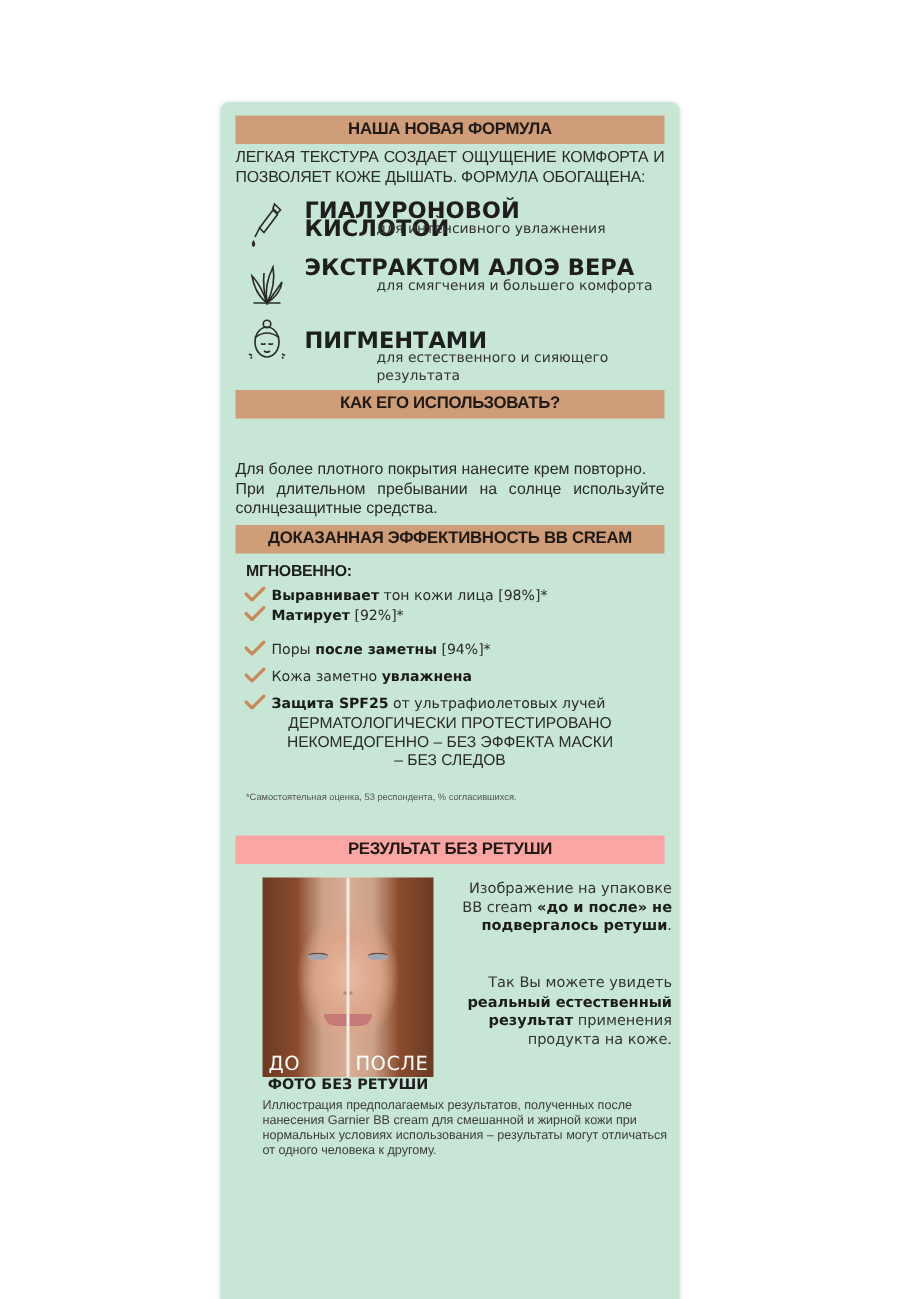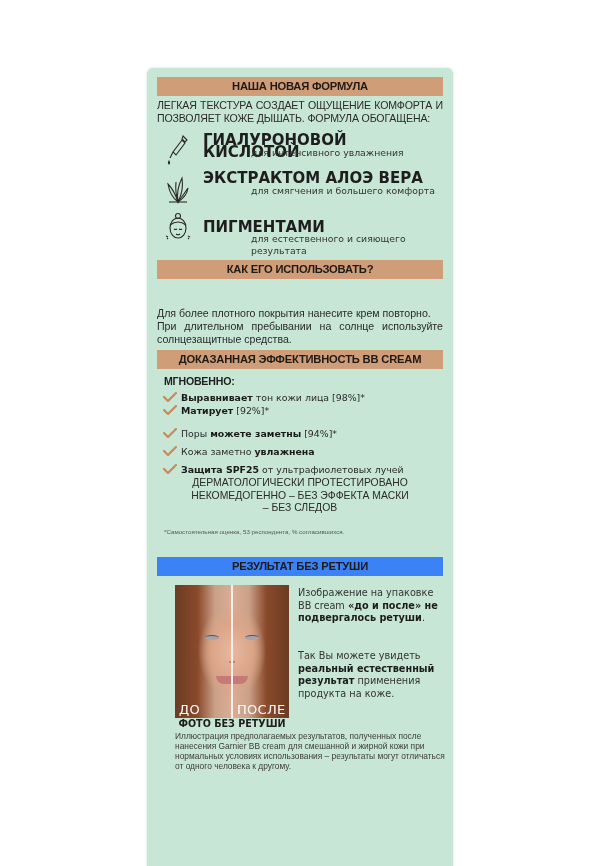--- a/index.html
+++ b/index.html
@@ -10,21 +10,21 @@
       position: absolute; left: 147px; top: 68px; width: 306px; height: 836px;
       background: #c8e6d5; border-radius: 6px;
       box-shadow: 0 0 3px rgba(150,190,170,0.45);
     }
     .hbar {
       position: absolute; left: 10px; width: 286px; height: 19px;
       background: #cf9d78; text-align: center;
       font-family: "Liberation Sans", sans-serif; font-weight: bold;
       font-size: 11.2px; line-height: 19px; color: #1f1a16; letter-spacing: -0.2px;
     }
-    .hbar.tan { background: #3b82f6; }
+    .hbar.tan { background: #fca5a5; }
     .txt { position: absolute; left: 10px; width: 286px; font-size: 10.6px; line-height: 13.2px; color: #2a2a2a; }
     .justify { text-align: justify; text-align-last: left; }
     .upper { letter-spacing: -0.15px; }
 
     .ingr { position: absolute; left: 12px; width: 280px; height: 36px; }
     .ingr .ico { position: absolute; left: 6px; top: 0; width: 26px; height: 32px; }
     .ingr .title { position: absolute; left: 44px; top: 0; font-family: "DejaVu Sans", sans-serif; font-weight: bold; font-size: 15px; line-height: 12px; color: #1e1e1e; }
     .ingr .sub { position: absolute; left: 44px; font-family: "DejaVu Sans", sans-serif; font-size: 9.3px; line-height: 12px; color: #333; margin-left: 48px; }
 
     .instant { position: absolute; left: 17px; top: 307px; font-weight: bold; font-size: 10.6px; color: #1e1e1e; letter-spacing: -0.2px; }
@@ -42,21 +42,21 @@
         linear-gradient(90deg, #6b3b23 0%, #8a4a2c 20%, #caa087 35%, #d9ae95 50%, #caa087 65%, #8a4a2c 80%, #6b3b23 100%);
       overflow: hidden;
     }
     .photo .divider { position: absolute; left: 56px; top: 0; width: 2px; height: 100%; background: #f4eeea; }
     .photo .eye { position: absolute; width: 14px; height: 5px; border-radius: 50%; background: #9fa6b2; border-top: 1px solid #6a4a3c; }
     .photo .lips { position: absolute; left: 41px; top: 91px; width: 32px; height: 8px; border-radius: 0 0 16px 16px; background: #c57a78; }
     .photo .nose { position: absolute; left: 54px; top: 62px; width: 6px; height: 16px; border-bottom: 2px solid rgba(150,90,70,0.5); }
     .photo .lbl { position: absolute; bottom: 1px; font-family: "DejaVu Sans", sans-serif; font-size: 13px; color: #ffffff; letter-spacing: 0.3px; }
     .photo-cap { position: absolute; left: 28px; top: 650px; width: 114px; text-align: center; font-family: "DejaVu Sans", sans-serif; font-weight: bold; font-size: 9.6px; line-height: 12px; color: #1e1e1e; }
 
-    .side { position: absolute; left: 151px; width: 150px; font-family: "DejaVu Sans", sans-serif; font-size: 9.7px; line-height: 12.6px; color: #333; }
+    .side { position: absolute; left: 151px; width: 150px; font-family: "DejaVu Sans", sans-serif; font-size: 9.7px; line-height: 12.6px; color: #333; text-align: right; }
     .side b { color: #1c1c1c; }
     .illus { position: absolute; left: 28px; top: 663px; width: 270px; font-size: 8.4px; line-height: 10px; color: #3c3c3c; }
   </style>
 </head>
 <body>
 
 <div class="card">
 
   <div class="hbar" style="top:9px;">НАША НОВАЯ ФОРМУЛА</div>
   <div class="txt justify upper" style="top:31px;">ЛЕГКАЯ ТЕКСТУРА СОЗДАЕТ ОЩУЩЕНИЕ КОМФОРТА И ПОЗВОЛЯЕТ КОЖЕ ДЫШАТЬ. ФОРМУЛА ОБОГАЩЕНА:</div>
@@ -110,21 +110,21 @@
       </svg><b>Выравнивает</b><span> тон кожи лица [98%]*</span>
   </div>
   <div class="ben" style="top:336px;">
     <svg class="chk" viewBox="0 0 14 10">
         <path d="M1 5 l4 4 l8-8" fill="none" stroke="#c98a5a" stroke-width="2.2" stroke-linecap="round"></path>
       </svg><b>Матирует</b><span> [92%]*</span>
   </div>
   <div class="ben" style="top:359px;">
     <svg class="chk" viewBox="0 0 14 10">
         <path d="M1 5 l4 4 l8-8" fill="none" stroke="#c98a5a" stroke-width="2.2" stroke-linecap="round"></path>
-      </svg><span>Поры </span><b>можете заметны</b><span> [94%]*</span>
+      </svg><span>Поры </span><b>после заметны</b><span> [94%]*</span>
   </div>
   <div class="ben" style="top:377px;">
     <svg class="chk" viewBox="0 0 14 10">
         <path d="M1 5 l4 4 l8-8" fill="none" stroke="#c98a5a" stroke-width="2.2" stroke-linecap="round"></path>
       </svg><span>Кожа заметно </span><b>увлажнена</b>
   </div>
   <div class="ben" style="top:395px;">
     <svg class="chk" viewBox="0 0 14 10">
         <path d="M1 5 l4 4 l8-8" fill="none" stroke="#c98a5a" stroke-width="2.2" stroke-linecap="round"></path>
       </svg><b>Защита SPF25</b><span> от ультрафиолетовых лучей</span>

